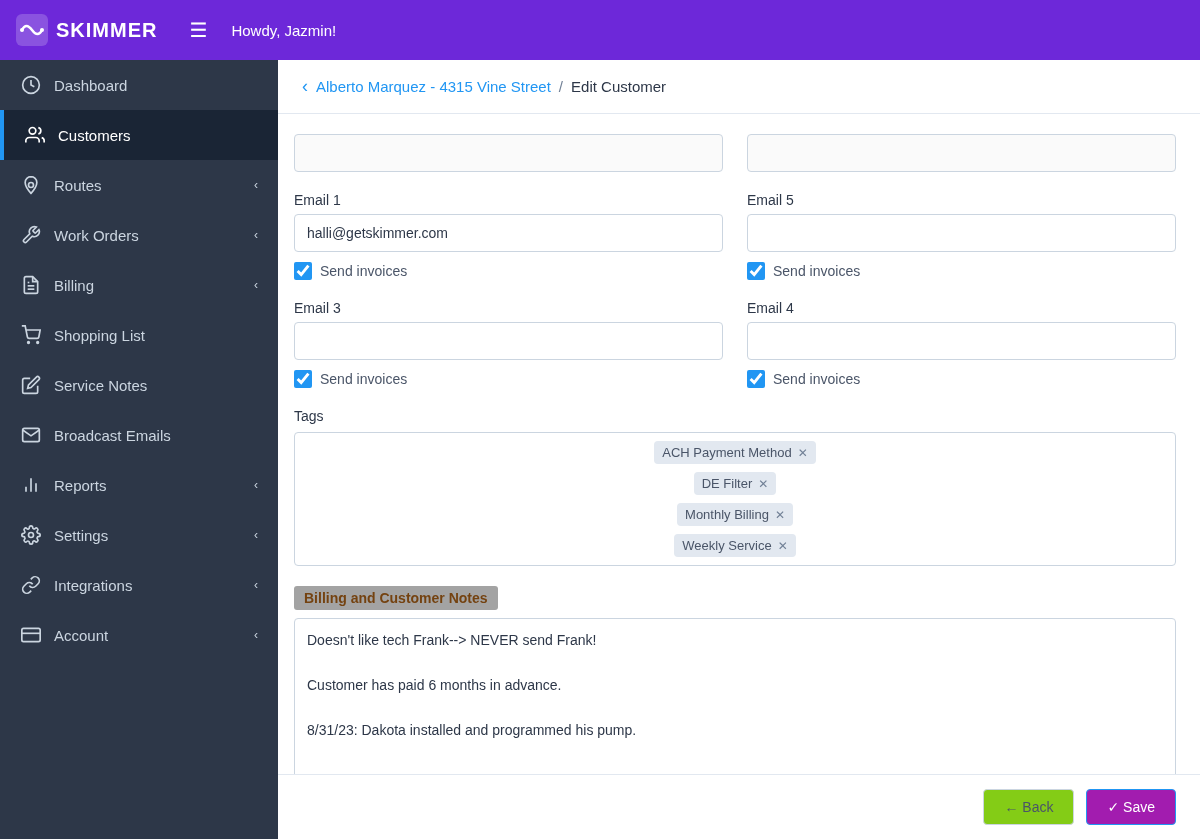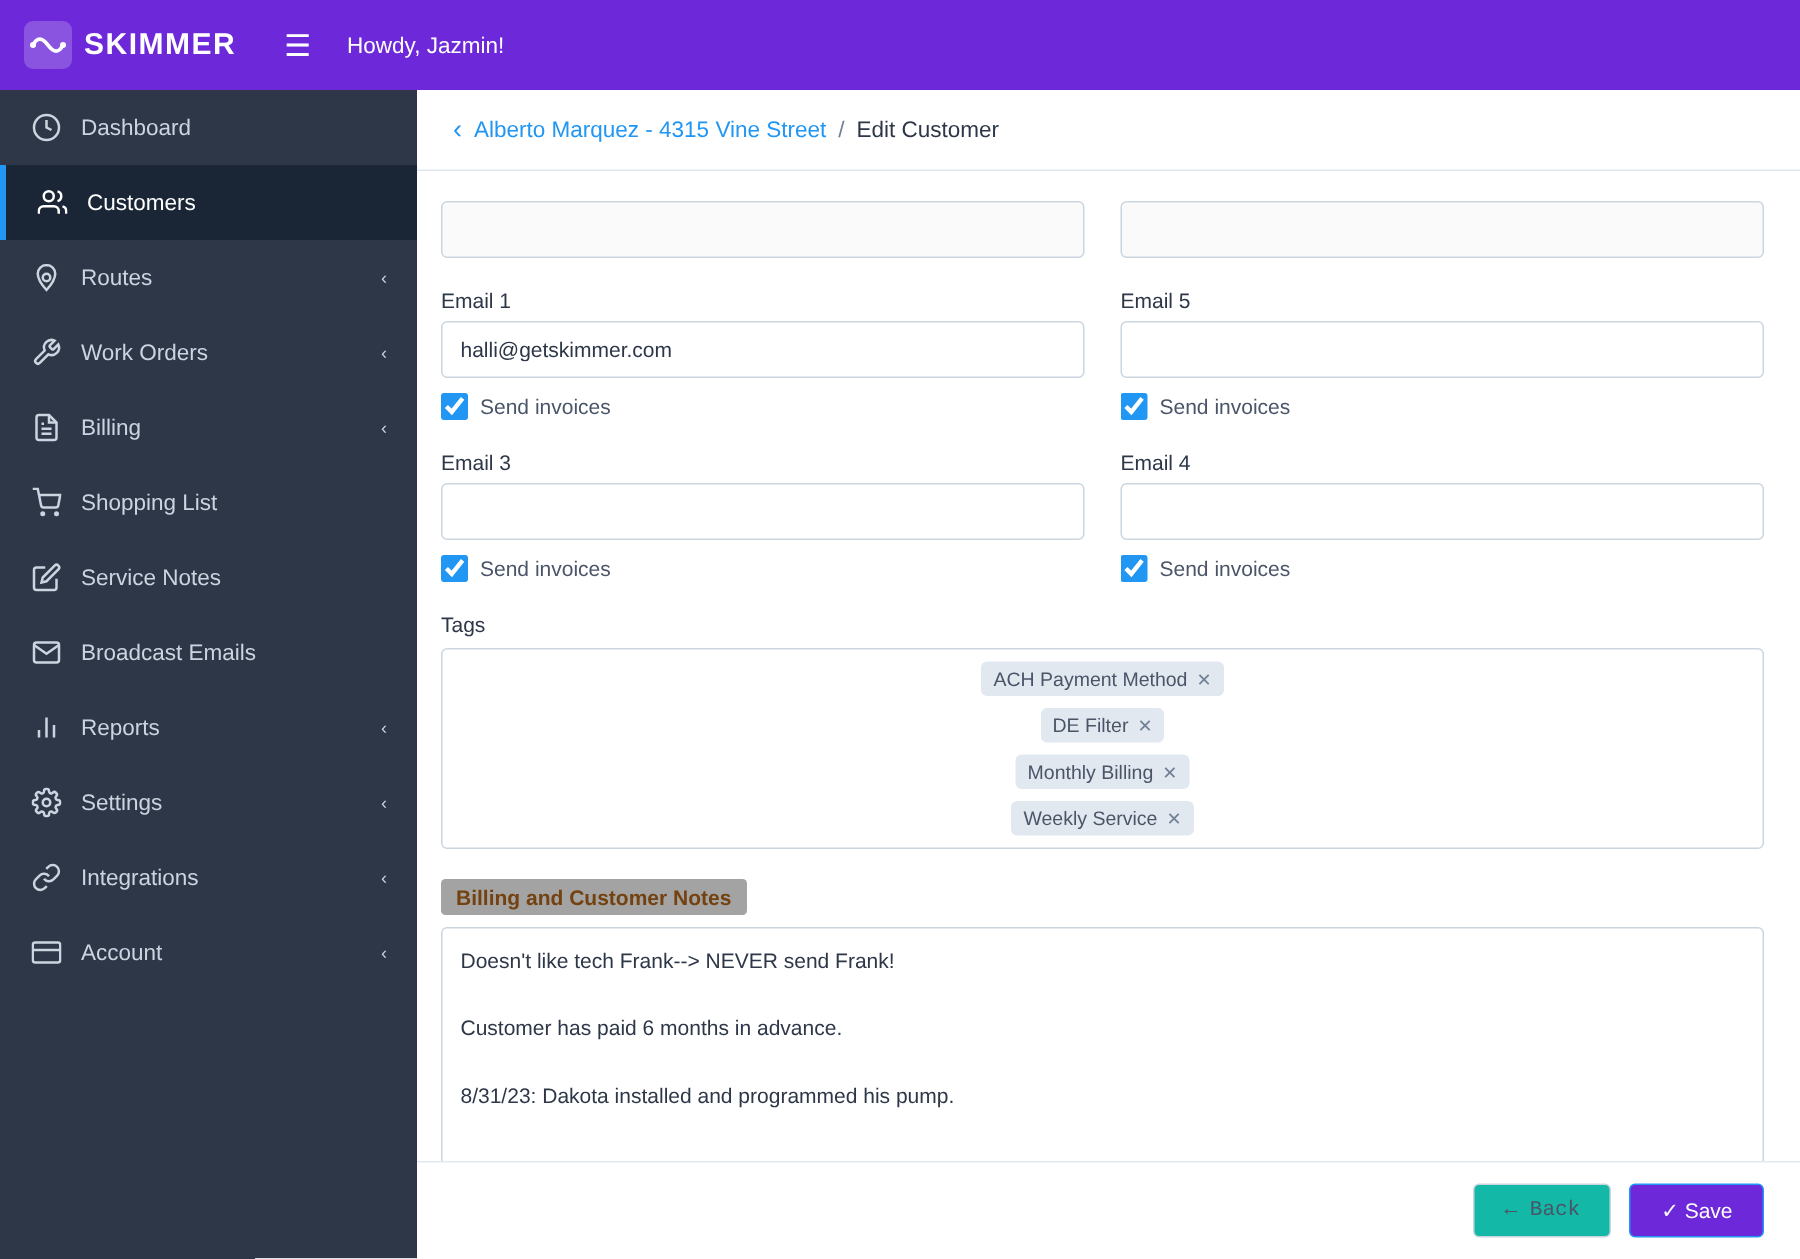--- a/index.html
+++ b/index.html
@@ -197,22 +197,22 @@
       padding: 9px 20px;
       border-radius: 4px;
       font-size: 14px;
       font-weight: 500;
       cursor: pointer;
       border: 1px solid #cbd5e0;
       display: flex;
       align-items: center;
       gap: 6px;
     }
-    .btn-back { background: #14b8a6; color: #4a5568; font-family: Liberation Mono, monospace; }
-    .btn-save { background: #6d28d9; color: white; border-color: #2196f3; }
+    .btn-back { background: #84cc16; color: #4a5568; }
+    .btn-save { background: #a21caf; color: white; border-color: #2196f3; }
 
     
     ::-webkit-scrollbar { width: 8px; }
     ::-webkit-scrollbar-track { background: #f1f1f1; }
     ::-webkit-scrollbar-thumb { background: #c1c1c1; border-radius: 4px; }
   </style>
 </head>
 <body>
 
 <div class="topbar">

